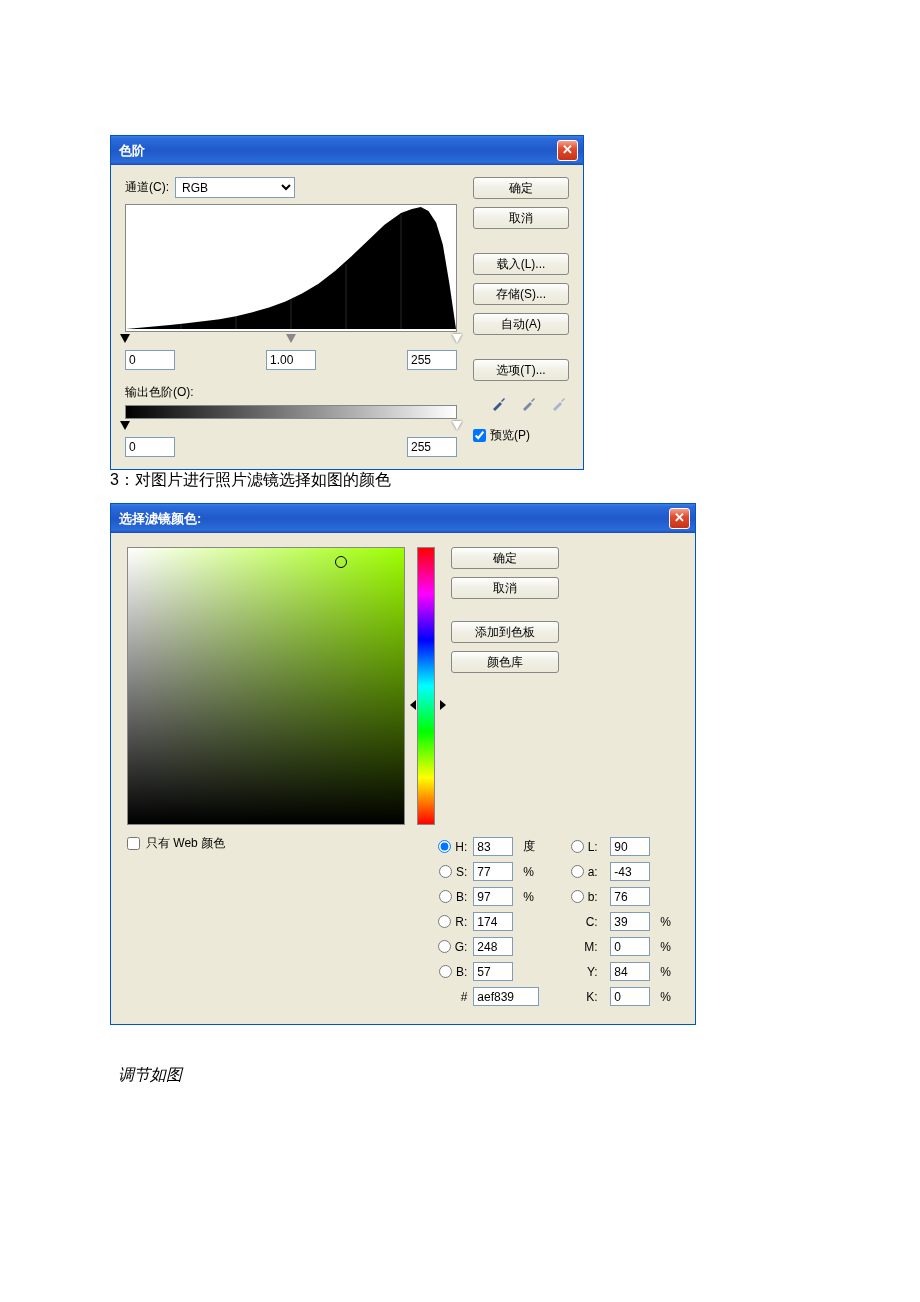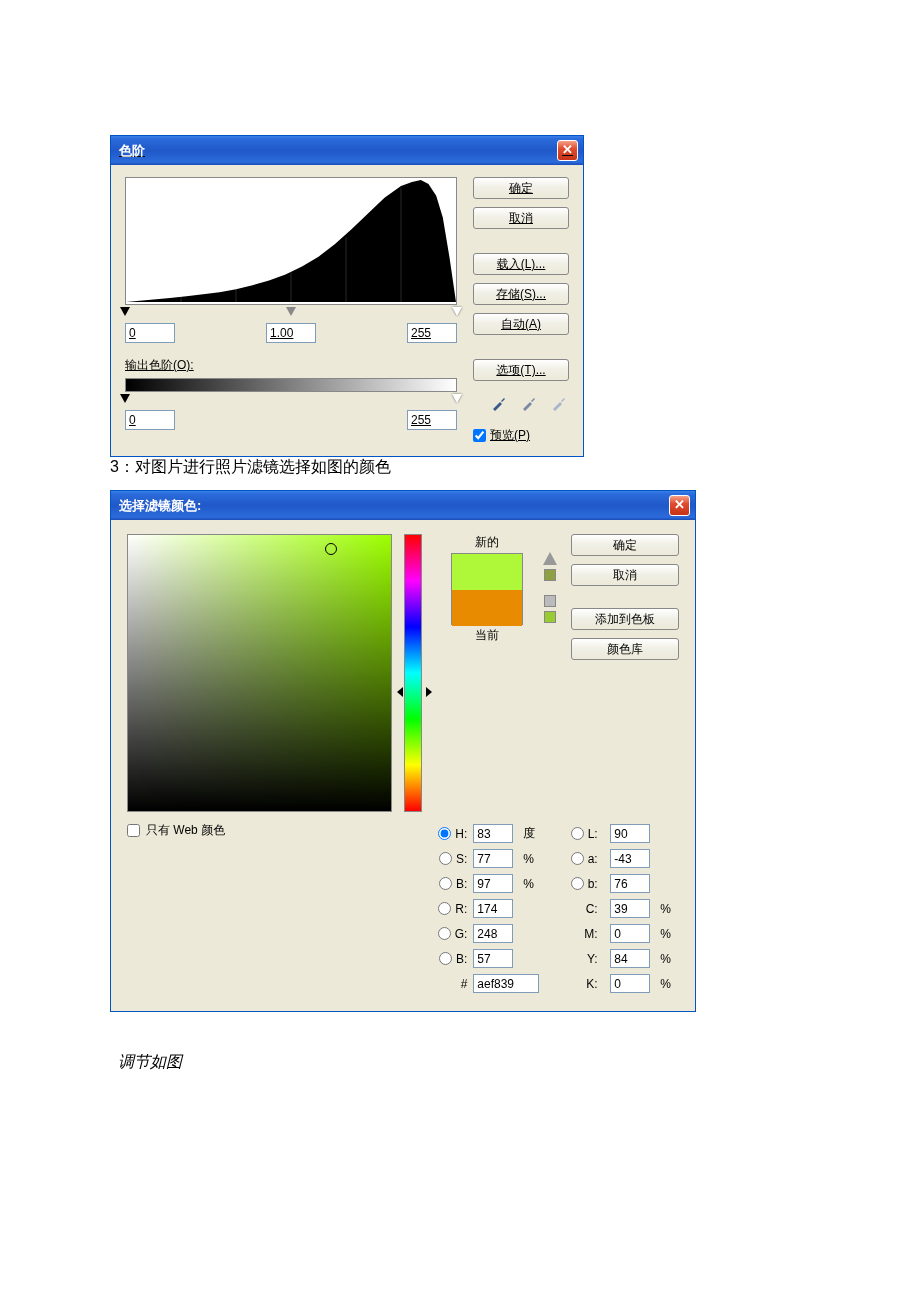--- a/index.html
+++ b/index.html
@@ -224,27 +224,33 @@
   .cp-web-row { margin-top: 10px; display:flex; align-items:center; gap:6px; font-size:12px;}
   .spacer-col { width: 8px; }
   .radiolab { display:flex; align-items:center; gap:2px; justify-content:flex-end;}
 </style>
 </head>
 <body>
 
 <div class="page">
   <div class="watermark">www.bdocx.com</div>
 
-  <div class="dialog" style="width:474px;text-decoration:underline;">
+  <div class="dialog" style="width:474px;">
     <div class="titlebar">
       <span>色阶</span>
       <div class="closebtn">✕</div>
     </div>
     <div class="dialog-body">
       <div class="levels-left">
+        <div class="row">
+          <span class="label">通道(C):</span>
+          <select class="xp" style="width:120px;">
+            <option>RGB</option>
+          </select>
+        </div>
         <div class="histogram-box">
           <svg class="histogram-svg" viewBox="0 0 300 128" preserveAspectRatio="none">
             <path d="M0,126 L10,125 L20,124 L30,123 L40,122 L55,120 L70,118 L85,116 L100,113 L115,109 L130,104 L145,98 L160,90 L175,80 L190,67 L205,52 L220,36 L235,20 L250,8 L260,4 L268,2 L275,6 L282,18 L288,40 L294,80 L300,126 Z" fill="#000"></path>
             <g stroke="#fff" stroke-width="0.6" opacity="0.25">
               <line x1="50" y1="128" x2="50" y2="120"></line>
                 <line x1="100" y1="128" x2="100" y2="112"></line>
               <line x1="150" y1="128" x2="150" y2="96"></line>
                 <line x1="200" y1="128" x2="200" y2="60"></line>
               <line x1="250" y1="128" x2="250" y2="10"></line>
             </g>
@@ -316,37 +322,20 @@
       <div class="cp-main">
         <div class="cp-field">
           <div class="cp-cursor"></div>
         </div>
         <div class="cp-huecol">
           <div class="cp-hue-ind-left"></div>
           <div class="cp-hue"></div>
           <div class="cp-hue-ind-right"></div>
         </div>
         <div class="cp-rightcol">
-          <div style="display:flex; gap:6px;">
-            <div class="cp-preview-col">
-              <div class="cp-preview-label">新的</div>
-              <div class="cp-preview">
-                <div class="cp-new"></div>
-                <div class="cp-cur"></div>
-              </div>
-              <div class="cp-preview-label" style="margin-top:2px;">当前</div>
-            </div>
-            <div class="cp-warn-col">
-              <div class="cp-warn-tri"></div>
-              <div class="cp-warn-fill"></div>
-              <div style="height:6px;"></div>
-              <div class="cp-cube"></div>
-              <div class="cp-cube-fill"></div>
-            </div>
-          </div>
           <div class="cp-buttons">
             <div class="xp-button">确定</div>
             <div class="xp-button">取消</div>
             <div style="height:6px;"></div>
             <div class="xp-button">添加到色板</div>
             <div class="xp-button">颜色库</div>
           </div>
         </div>
       </div>
 

